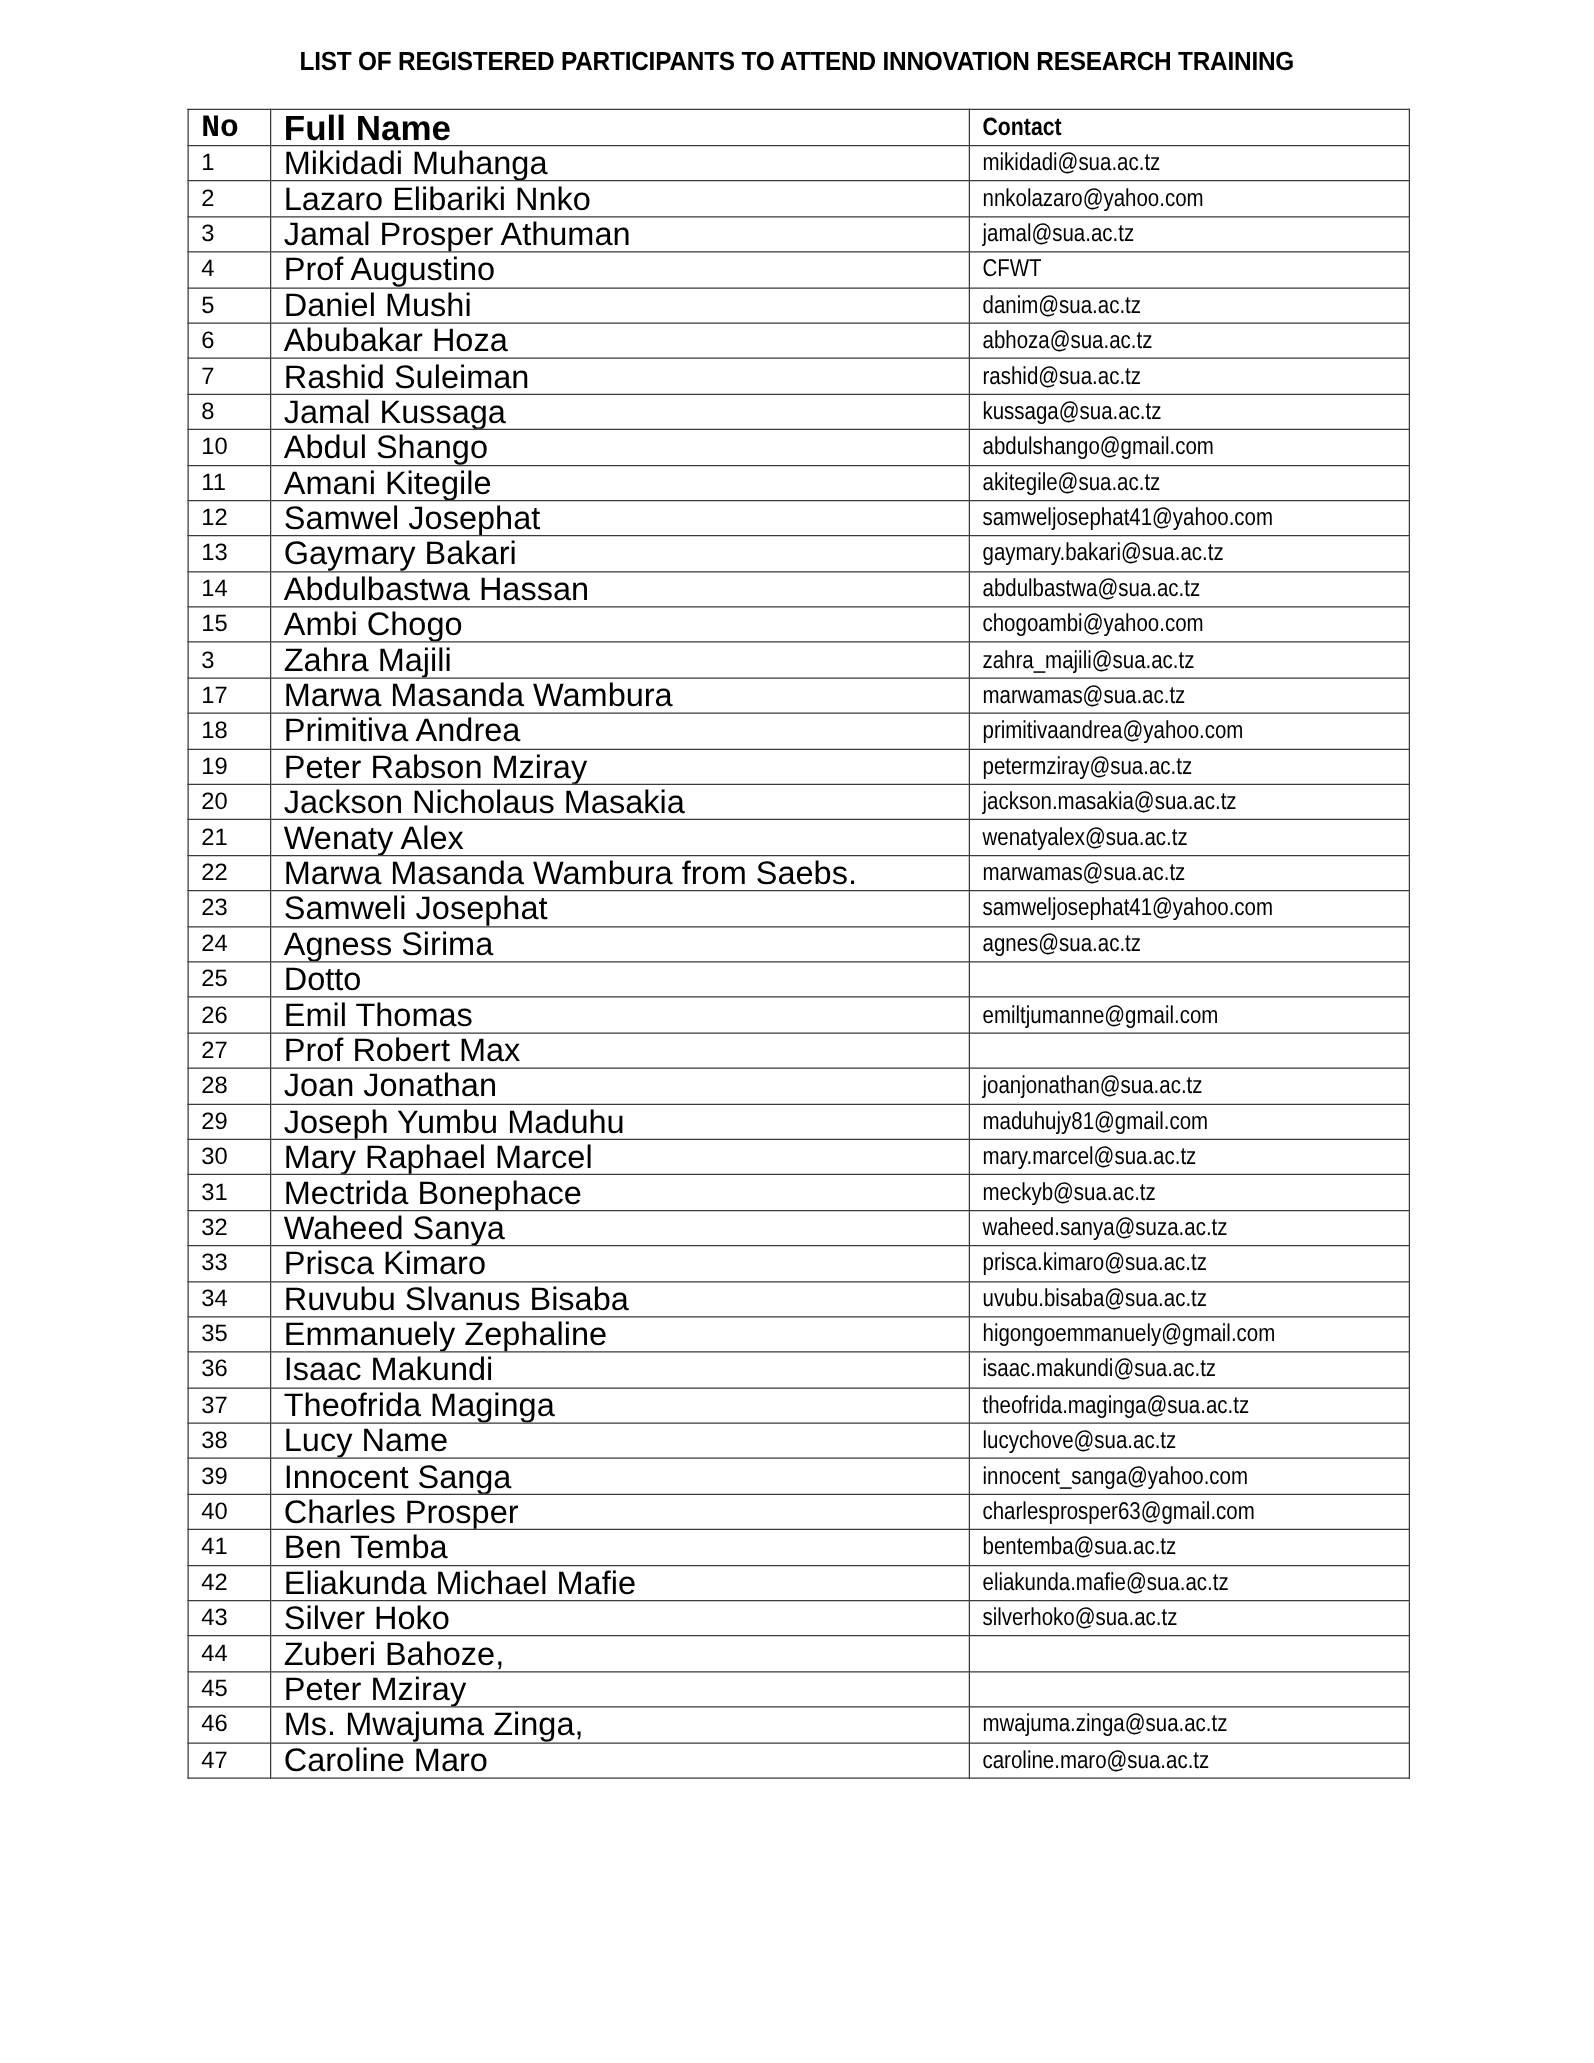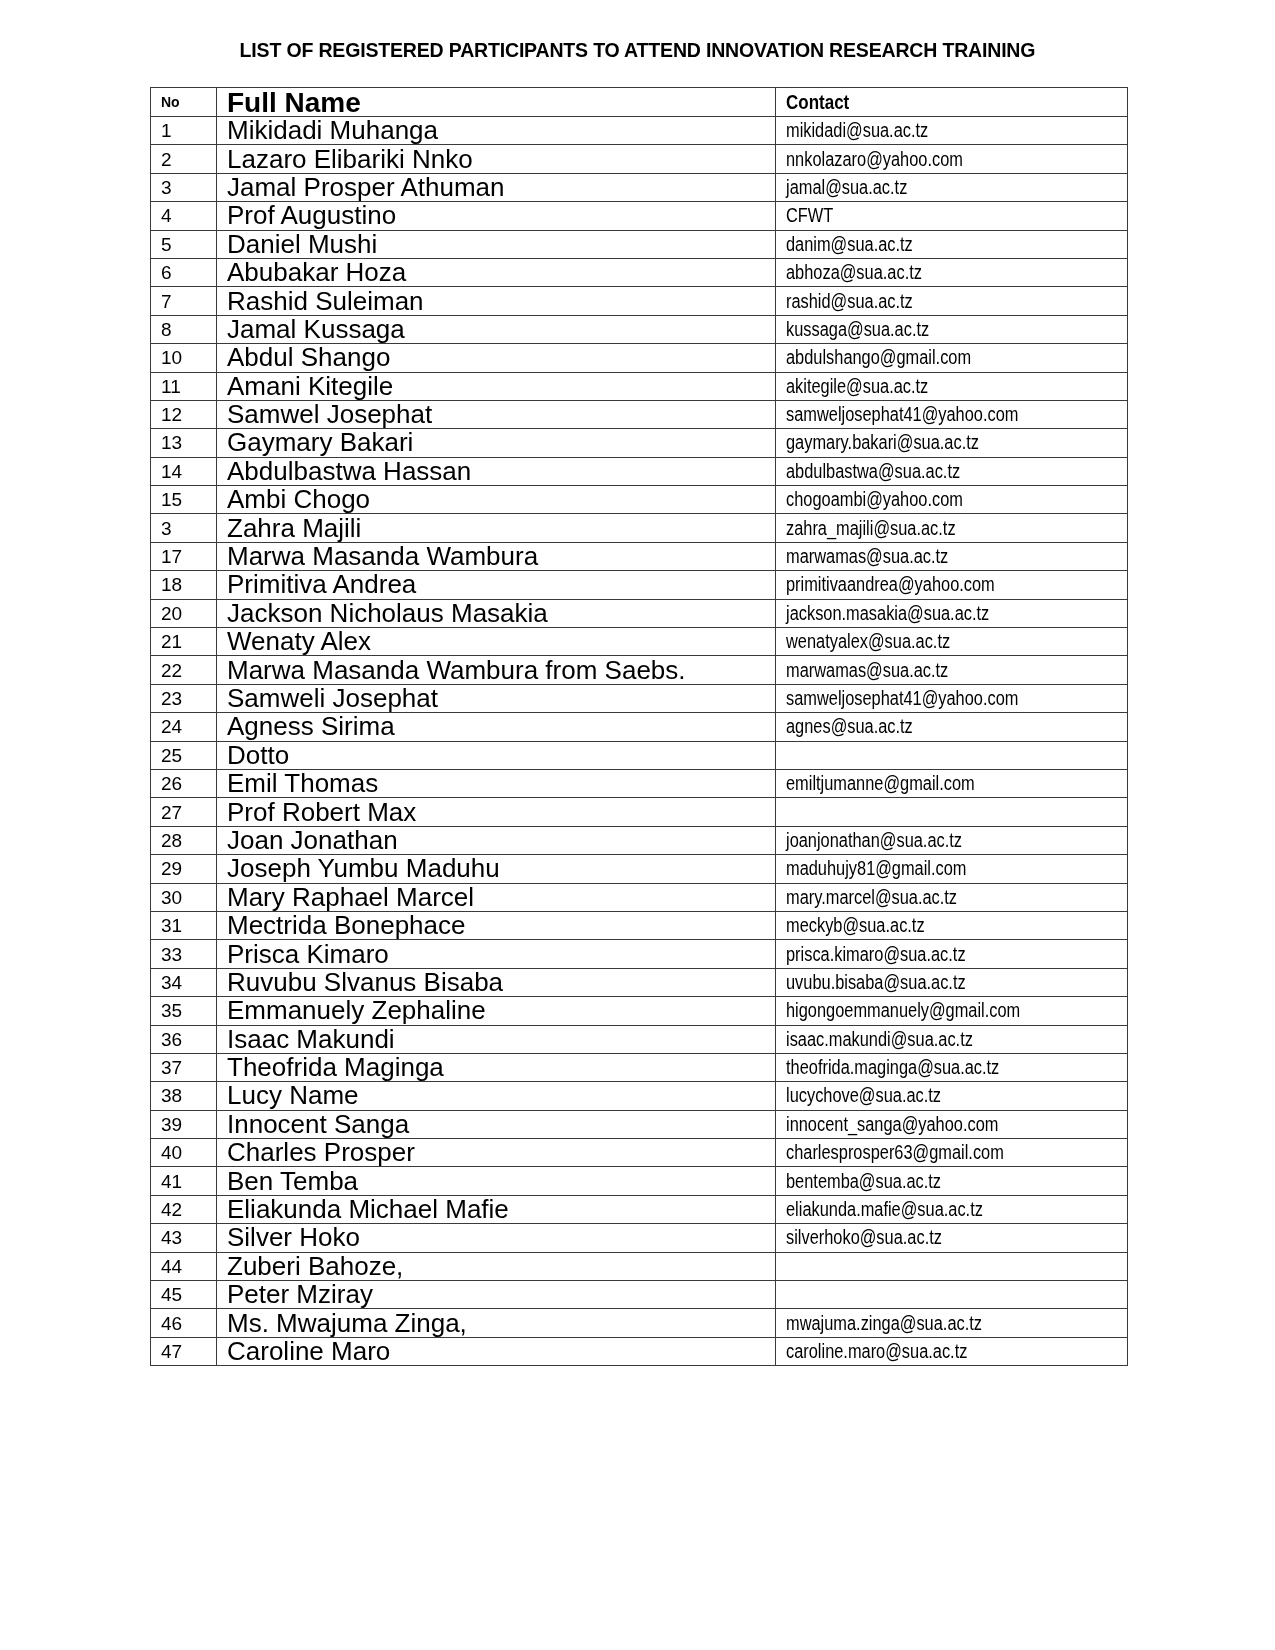--- a/index.html
+++ b/index.html
@@ -43,22 +43,22 @@
     line-height: 27px;
     text-align: left;
     vertical-align: middle;
     white-space: nowrap;
     overflow: hidden;
   }
   col.c-no { width: 66px; }
   col.c-name { width: 559px; }
   col.c-contact { width: 352px; }
   th.h-no {
-    font-family: Liberation Sans, sans-serif;
-    font-size: 14px;
+    font-family: Liberation Mono, monospace;
+    font-size: 25px;
     font-weight: bold;
   }
   th.h-name {
     font-size: 28px;
     font-weight: bold;
   }
   th.h-contact {
     font-size: 20px;
     font-weight: bold;
   }
@@ -181,20 +181,25 @@
         <td class="no">17</td>
         <td class="name">Marwa Masanda Wambura</td>
         <td class="contact"><span>marwamas@sua.ac.tz</span></td>
       </tr>
       <tr>
         <td class="no">18</td>
         <td class="name">Primitiva Andrea</td>
         <td class="contact"><span>primitivaandrea@yahoo.com</span></td>
       </tr>
       <tr>
+        <td class="no">19</td>
+        <td class="name">Peter Rabson Mziray</td>
+        <td class="contact"><span>petermziray@sua.ac.tz</span></td>
+      </tr>
+      <tr>
         <td class="no">20</td>
         <td class="name">Jackson Nicholaus Masakia</td>
         <td class="contact"><span>jackson.masakia@sua.ac.tz</span></td>
       </tr>
       <tr>
         <td class="no">21</td>
         <td class="name">Wenaty Alex</td>
         <td class="contact"><span>wenatyalex@sua.ac.tz</span></td>
       </tr>
       <tr>
@@ -239,20 +244,25 @@
       </tr>
       <tr>
         <td class="no">30</td>
         <td class="name">Mary Raphael Marcel</td>
         <td class="contact"><span>mary.marcel@sua.ac.tz</span></td>
       </tr>
       <tr>
         <td class="no">31</td>
         <td class="name">Mectrida Bonephace</td>
         <td class="contact"><span>meckyb@sua.ac.tz</span></td>
+      </tr>
+      <tr>
+        <td class="no">32</td>
+        <td class="name">Waheed Sanya</td>
+        <td class="contact"><span>waheed.sanya@suza.ac.tz</span></td>
       </tr>
       <tr>
         <td class="no">33</td>
         <td class="name">Prisca Kimaro</td>
         <td class="contact"><span>prisca.kimaro@sua.ac.tz</span></td>
       </tr>
       <tr>
         <td class="no">34</td>
         <td class="name">Ruvubu Slvanus Bisaba</td>
         <td class="contact"><span>uvubu.bisaba@sua.ac.tz</span></td>

